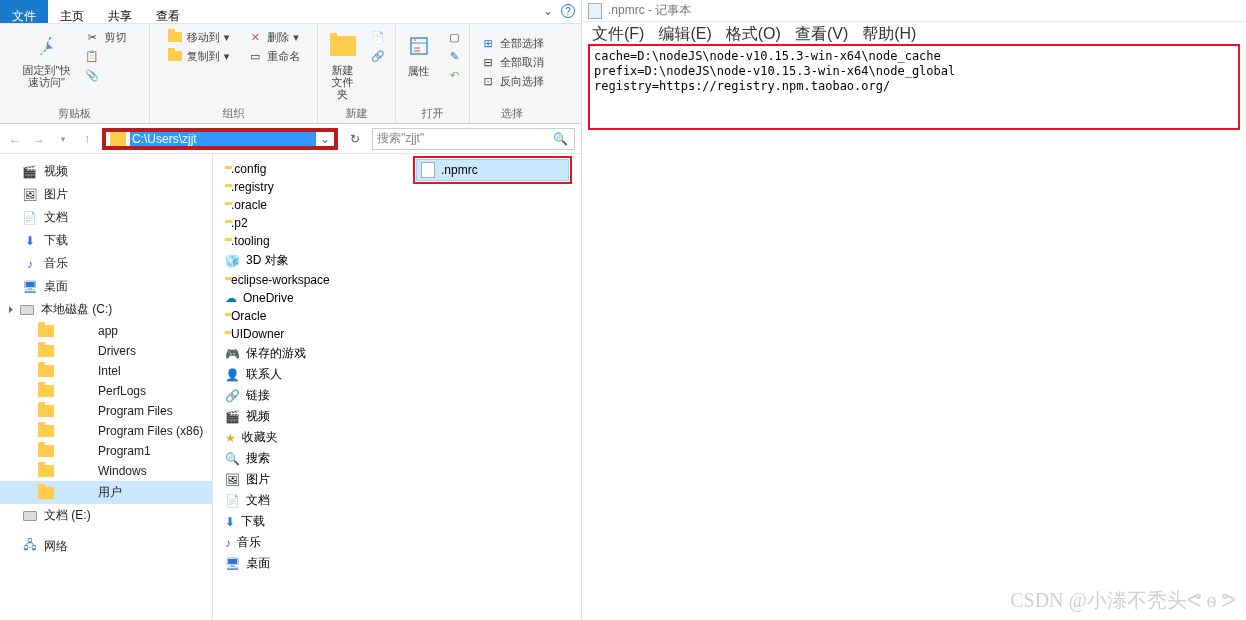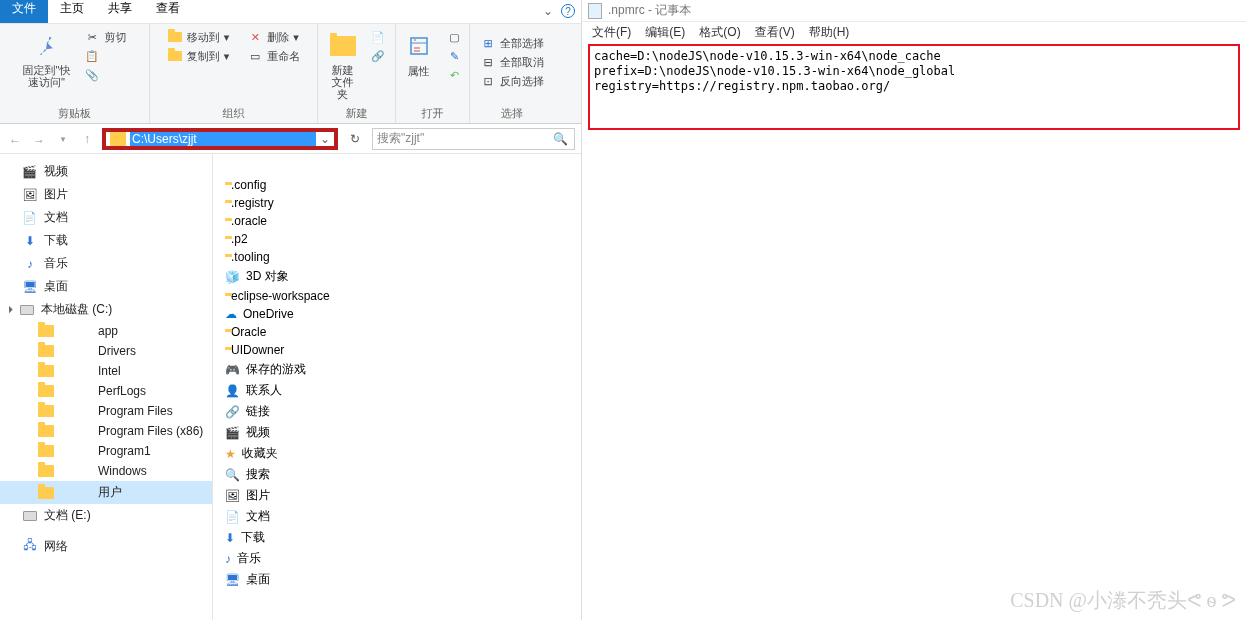--- a/index.html
+++ b/index.html
@@ -1,21 +1,21 @@
 <!DOCTYPE html>
 <html><head>
 <meta charset="utf-8">
 <style>
 * { margin:0; padding:0; box-sizing:border-box; font-family:"Microsoft YaHei","Segoe UI",sans-serif; }
 body { width:1246px; height:620px; background:#fff; position:relative; font-size:12px; overflow:hidden; }
 
 .explorer { position:absolute; left:0; top:0; width:582px; height:620px; background:#fff; border-right:1px solid #ddd; }
 
 .tabs { height:24px; background:#fff; display:flex; border-bottom:1px solid #e5e5e5; position:relative; }
-.tab { padding:0 12px; cursor:default; font-size:12px; }
+.tab { padding:8px 12px; cursor:default; font-size:12px; }
 .tab.active { background:#1979ca; color:#fff; }
 .chev-help { position:absolute; right:6px; top:4px; display:flex; gap:8px; }
 
 .ribbon { height:100px; background:#f5f6f7; border-bottom:1px solid #d0d0d0; display:flex; }
 .rgroup { border-right:1px solid #e0e0e0; padding:4px 8px 2px; display:flex; flex-direction:column; justify-content:space-between; align-items:center; }
 .rbig { display:flex; gap:4px; }
 .ritem { display:flex; flex-direction:column; align-items:center; gap:2px; padding:2px 4px; font-size:11px; color:#444; }
 .ritem .ico { width:32px; height:32px; display:flex; align-items:center; justify-content:center; }
 .rsmall { display:flex; flex-direction:column; gap:1px; font-size:11px; color:#444; }
 .rsmall .row { display:flex; align-items:center; gap:4px; padding:1px 4px; white-space:nowrap; }
@@ -36,32 +36,32 @@
 .nav { width:213px; border-right:1px solid #e5e5e5; overflow-y:auto; padding:6px 0; }
 .nav .item { display:flex; align-items:center; gap:6px; padding:3px 8px 3px 22px; font-size:12px; color:#222; white-space:nowrap; }
 .nav .item.indent { padding-left:38px;gap:44px; }
 .nav .item.sel:hover, .nav .item.sel { background:#cce8ff; }
 .nav .nico { width:16px; height:14px; display:inline-flex; align-items:center; justify-content:center; }
 .folder-ico { width:16px; height:12px; background:#ffcc4d; border-radius:1px 1px 0 0; position:relative; }
 .folder-ico::before { content:""; position:absolute; top:-3px; left:0; width:7px; height:3px; background:#ffcc4d; border-radius:1px 1px 0 0; }
 .drive-ico { width:14px; height:10px; background:#ddd; border:1px solid #999; border-radius:1px; position:relative; }
 
 .files { flex:1; position:relative; padding:6px 8px; display:flex; gap:10px; }
-.fcol { width:190px;margin-top:16px; }
+.fcol { width:190px; }
 .fitem { display:flex; align-items:center; gap:6px; padding:2px 4px; font-size:12px; }
 .npmrc-wrap { position:absolute; left:200px; top:2px; }
 .npmrc { border:2px solid #e81123; padding:1px 1px; }
 .npmrc .sel { background:#cce8ff; border:1px solid #99d1ff; padding:2px 90px 2px 4px; display:flex; align-items:center; gap:6px; }
 .file-ico { width:14px; height:16px; border:1px solid #aaa; background:#fff; position:relative; }
 .tooltip { position:absolute; left:230px; top:34px; background:#fff; border:1px solid #999; padding:4px 8px; font-size:11px; color:#555; box-shadow:2px 2px 4px rgba(0,0,0,0.15); white-space:nowrap; }
 
 .notepad { position:absolute; left:582px; top:0; right:0; height:620px; background:#fff; }
 .np-title { height:22px; display:flex; align-items:center; gap:6px; padding:0 6px; font-size:12px; color:#777; border-bottom:1px solid #eaeaea; }
 .np-title .np-ico { width:14px; height:16px; border:1px solid #aaa; background:#e3f2ff; }
-.np-menu { height:20px; display:flex; gap:14px; padding:2px 10px; font-size:12px; color:#333; }
+.np-menu { height:20px; display:flex; gap:14px; padding:2px 10px; font-size:16px; color:#333; }
 .np-body { border:2px solid #e81123; margin:2px 6px; padding:3px 4px; font-family:"SimSun",monospace; font-size:12px; line-height:15px; color:#000; height:86px; white-space:pre; }
 
 .watermark { position:absolute; right:10px; bottom:6px; font-size:20px; color:#d0d0d0; font-family:"Microsoft YaHei"; }
 
 svg { display:block; }
 .blue { color:#2e75d4; }
 .red { color:#d9534f; }
 .green { color:#5cb85c; }
 </style>
 </head>
@@ -393,20 +393,33 @@
           </div>
           <div class="fitem">
             <span class="nico"><span style="color:#2e75d4">♪</span></span>
             <span>音乐</span>
           </div>
           <div class="fitem">
             <span class="nico"><span style="color:#2e75d4">🖥</span></span>
             <span>桌面</span>
           </div>
         </div>
+      <div class="npmrc-wrap">
+        <div class="npmrc">
+          <div class="sel">
+            <span class="file-ico"></span>
+            <span>.npmrc</span>
+          </div>
+        </div>
+        <div class="tooltip">
+          <div>类型: NPMRC 文件</div>
+          <div>大小: 145 字节</div>
+          <div>修改日期: 2021/11/3 15:52</div>
+        </div>
+      </div>
     </div>
   </div>
 </div>
 
 <div class="notepad">
   <div class="np-title">
     <span class="np-ico"></span>
     <span>.npmrc - 记事本</span>
   </div>
   <div class="np-menu">

